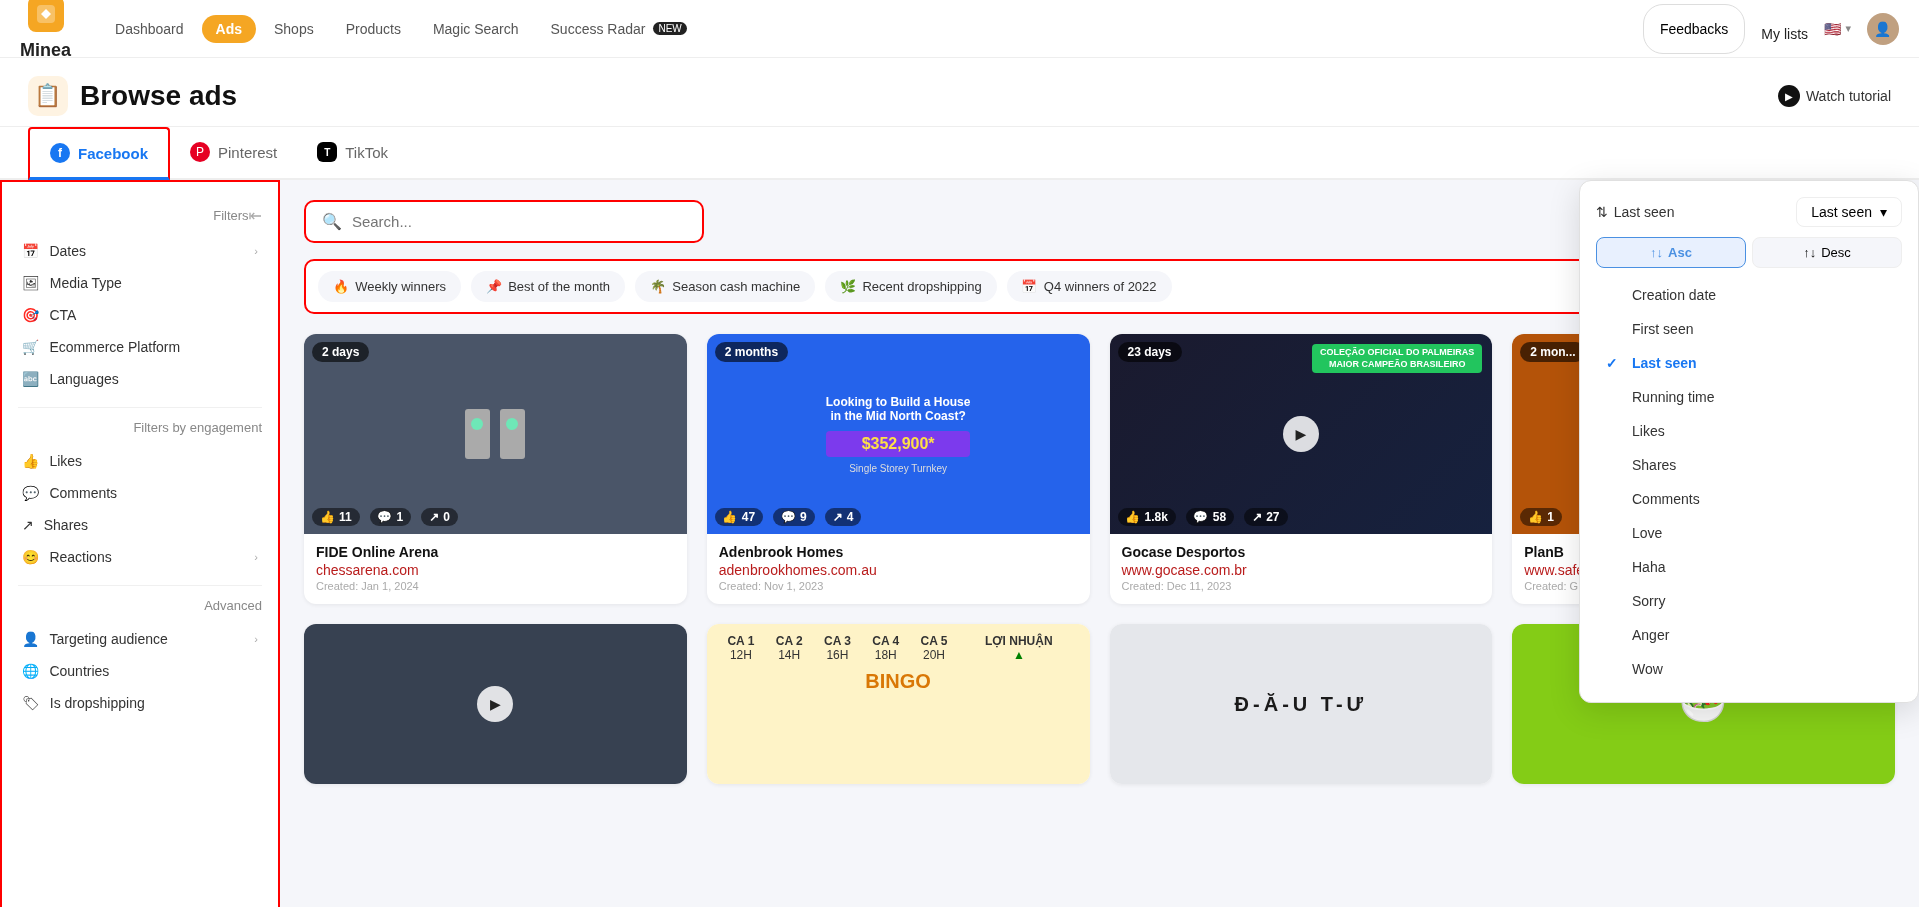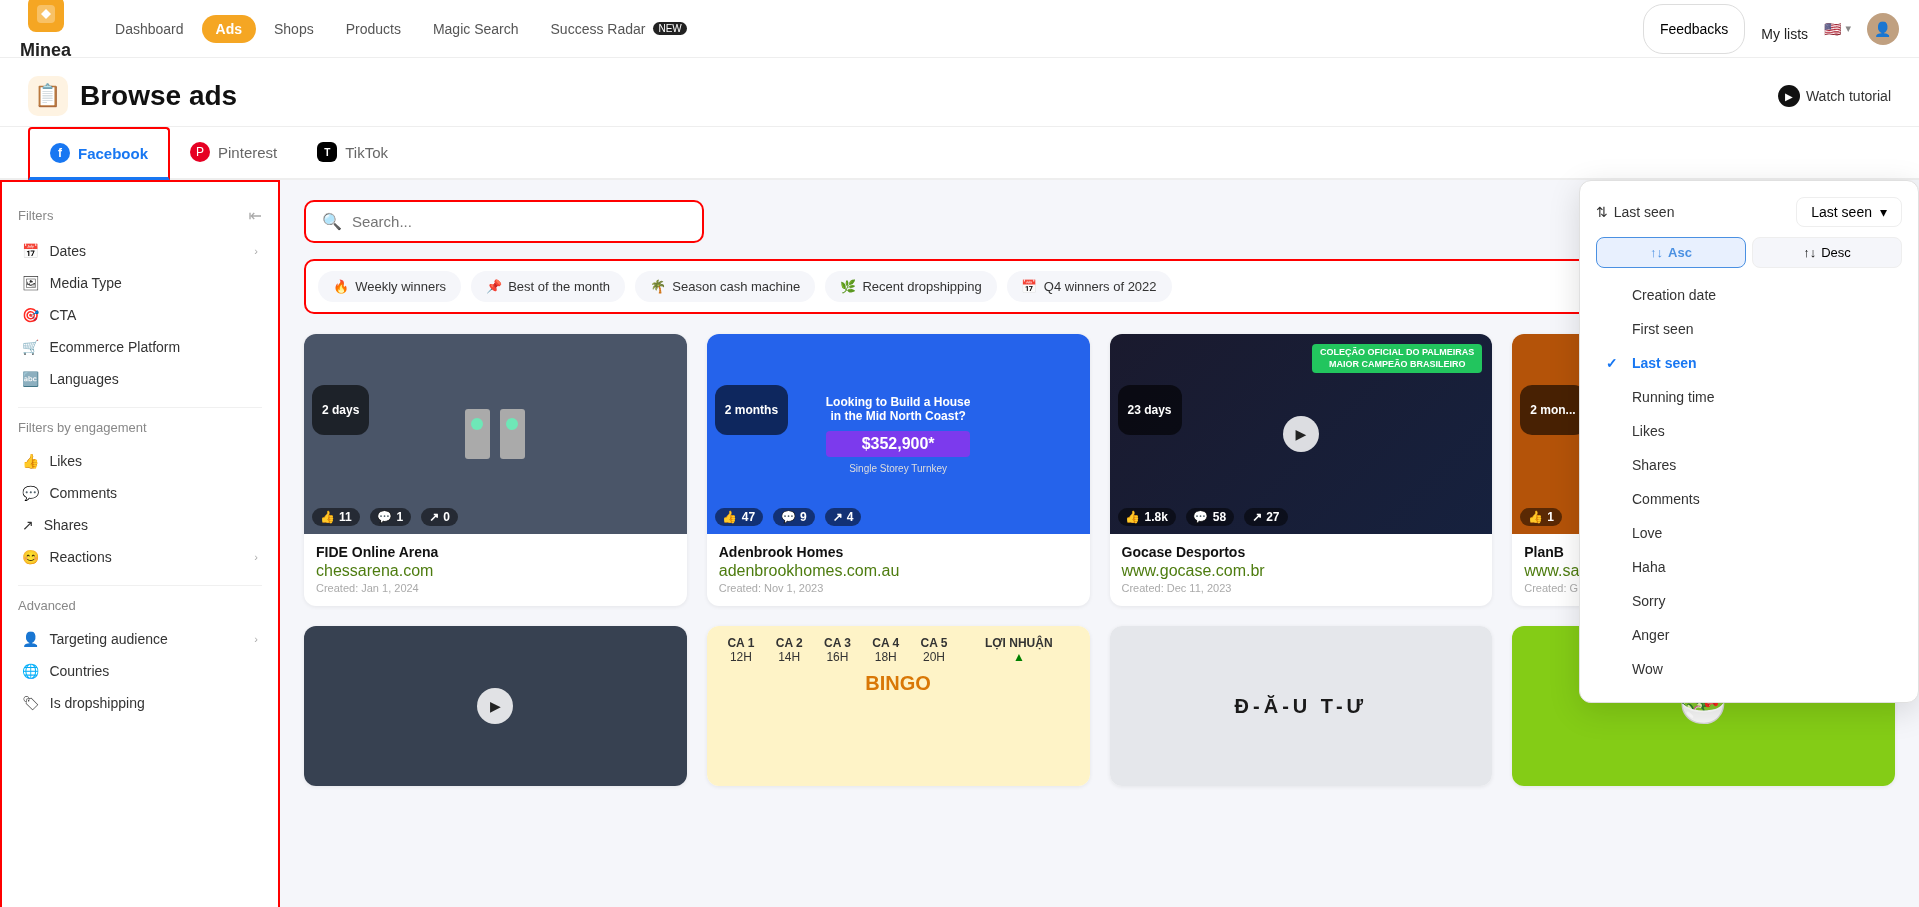--- a/index.html
+++ b/index.html
@@ -36,21 +36,21 @@
     .platform-tab.active { color: #1877f2; border-bottom: 3px solid #1877f2; font-weight: 600; border: 2px solid red; border-bottom: 3px solid #1877f2; border-radius: 4px 4px 0 0; }
     .fb-icon { width: 20px; height: 20px; background: #1877f2; border-radius: 50%; display: flex; align-items: center; justify-content: center; color: #fff; font-size: 12px; font-weight: 700; }
     .pin-icon { width: 20px; height: 20px; background: #e60023; border-radius: 50%; display: flex; align-items: center; justify-content: center; color: #fff; font-size: 12px; }
     .tik-icon { width: 20px; height: 20px; background: #000; border-radius: 6px; display: flex; align-items: center; justify-content: center; color: #fff; font-size: 10px; font-weight: 700; }
 
     
     .main-layout { display: flex; min-height: calc(100vh - 160px); }
 
     
     .sidebar { width: 280px; min-width: 280px; background: #fff; border-right: 1px solid #eee; padding: 16px; border: 2px solid red; }
-    .sidebar-section-title { font-size: 13px; color: #888; font-weight: 500; margin-bottom: 10px; margin-top: 8px; display: flex; align-items: center; justify-content: space-between; }
+    .sidebar-section-title { font-size: 13px; color: #888; font-weight: 500; margin-bottom: 10px; margin-top: 8px; display: flex; align-items: center; justify-content: flex-end; }
     .sidebar-item { display: flex; align-items: center; justify-content: space-between; padding: 8px 4px; cursor: pointer; color: #333; font-size: 14px; border-radius: 6px; }
     .sidebar-item-left { display: flex; align-items: center; gap: 10px; }
     .chevron { font-size: 11px; color: #aaa; }
     .sidebar-divider { height: 1px; background: #f0f0f0; margin: 12px 0; }
 
     
     .content-area { flex: 1; padding: 20px 24px; position: relative; }
 
     
     .search-bar { display: flex; align-items: center; gap: 10px; background: #fff; border: 2px solid red; border-radius: 10px; padding: 10px 16px; margin-bottom: 16px; width: 400px; }
@@ -58,27 +58,27 @@
 
     
     .filter-chips { display: flex; gap: 10px; flex-wrap: wrap; margin-bottom: 20px; border: 2px solid red; padding: 10px 12px; border-radius: 10px; background: #fff; }
     .chip { display: flex; align-items: center; gap: 6px; padding: 7px 14px; border-radius: 20px; background: #f5f6fa; cursor: pointer; font-size: 13px; color: #333; border: 1px solid transparent; transition: all 0.2s; }
 
     
     .cards-grid { display: grid; grid-template-columns: repeat(4, 1fr); gap: 20px; }
     .card { background: #fff; border-radius: 12px; overflow: hidden; box-shadow: 0 1px 4px rgba(0,0,0,0.07); }
     .card-thumb { position: relative; height: 200px; background: #333; overflow: hidden; }
     .card-thumb-placeholder { width: 100%; height: 100%; display: flex; align-items: center; justify-content: center; color: #fff; font-size: 24px; }
-    .card-badge { position: absolute; top: 8px; left: 8px; background: rgba(0,0,0,0.6); color: #fff; border-radius: 12px; padding: 18px 10px; font-size: 12px; font-weight: 600; margin-top: 43px; }
+    .card-badge { position: absolute; top: 8px; left: 8px; background: rgba(0,0,0,0.6); color: #fff; border-radius: 12px; padding: 3px 10px; font-size: 12px; font-weight: 600; }
     .card-stats { position: absolute; bottom: 8px; left: 8px; right: 8px; display: flex; gap: 10px; }
     .stat { display: flex; align-items: center; gap: 4px; color: #fff; font-size: 12px; font-weight: 600; background: rgba(0,0,0,0.5); padding: 2px 8px; border-radius: 10px; }
     .play-btn { position: absolute; top: 50%; left: 50%; transform: translate(-50%, -50%); width: 36px; height: 36px; background: rgba(255,255,255,0.85); border-radius: 50%; display: flex; align-items: center; justify-content: center; font-size: 14px; }
     .card-info { padding: 10px 12px 12px; }
     .card-title { font-weight: 700; font-size: 14px; color: #111; margin-bottom: 2px; }
-    .card-url { font-size: 16px; color: #4d7c0f; margin-bottom: 2px; }
+    .card-url { font-size: 14px; color: #b91c1c; margin-bottom: 2px; }
     .card-date { font-size: 11px; color: #aaa; }
 
     
     .dropdown-overlay { position: absolute; top: 0; right: 0; width: 340px; background: #fff; border: 1.5px solid #e0e0e0; border-radius: 12px; box-shadow: 0 8px 32px rgba(0,0,0,0.13); z-index: 50; padding: 16px; }
     .sort-header { display: flex; align-items: center; justify-content: space-between; margin-bottom: 10px; }
     .sort-label { display: flex; align-items: center; gap: 6px; font-size: 14px; color: #333; font-weight: 500; }
     .sort-dropdown-btn { display: flex; align-items: center; gap: 8px; border: 1px solid #eee; background: #fff; padding: 6px 14px; border-radius: 8px; cursor: pointer; font-size: 14px; font-weight: 500; }
     .asc-desc { display: flex; gap: 6px; margin-bottom: 10px; }
     .asc-btn, .desc-btn { flex: 1; padding: 7px; border-radius: 8px; border: 1px solid #eee; cursor: pointer; font-size: 13px; display: flex; align-items: center; justify-content: center; gap: 5px; background: #f5f6fa; }
     .asc-btn.active, .desc-btn.active { background: #e8f0fe; border-color: #4a90e2; color: #4a90e2; font-weight: 600; }
@@ -303,21 +303,21 @@
           <div class="card-url">chessarena.com</div>
           <div class="card-date">Created: Jan 1, 2024</div>
         </div>
       </div>
 
       <div class="card">
         <div class="card-thumb" style="background:#2563eb;">
           <div class="card-thumb-placeholder">
             <div style="text-align:center;padding:12px;color:#fff;">
               <div style="font-size:12px;font-weight:700;margin-bottom:8px;">Looking to Build a House<br>in the Mid North Coast?</div>
-              <div style="background:#7c3aed;padding:4px 10px;border-radius:4px;font-size:16px;font-weight:900;color:#ffffff;">$352,900*</div>
+              <div style="background:#7c3aed;padding:4px 10px;border-radius:4px;font-size:16px;font-weight:900;color:#fde047;">$352,900*</div>
               <div style="font-size:10px;margin-top:6px;color:#ddd;">Single Storey Turnkey</div>
             </div>
           </div>
           <div class="card-badge">2 months</div>
           <div class="card-stats">
             <div class="stat">👍 <span>47</span></div>
             <div class="stat">💬 <span>9</span></div>
             <div class="stat">↗ <span>4</span></div>
           </div>
         </div>

